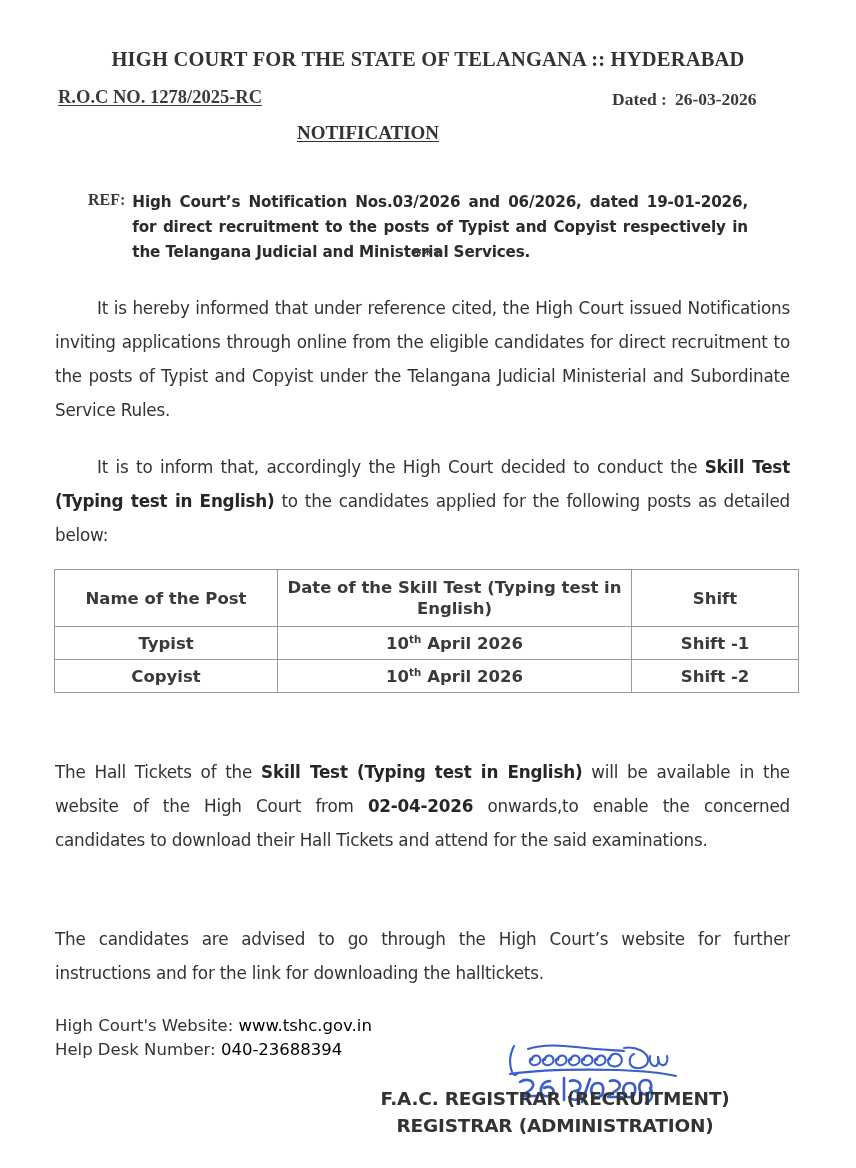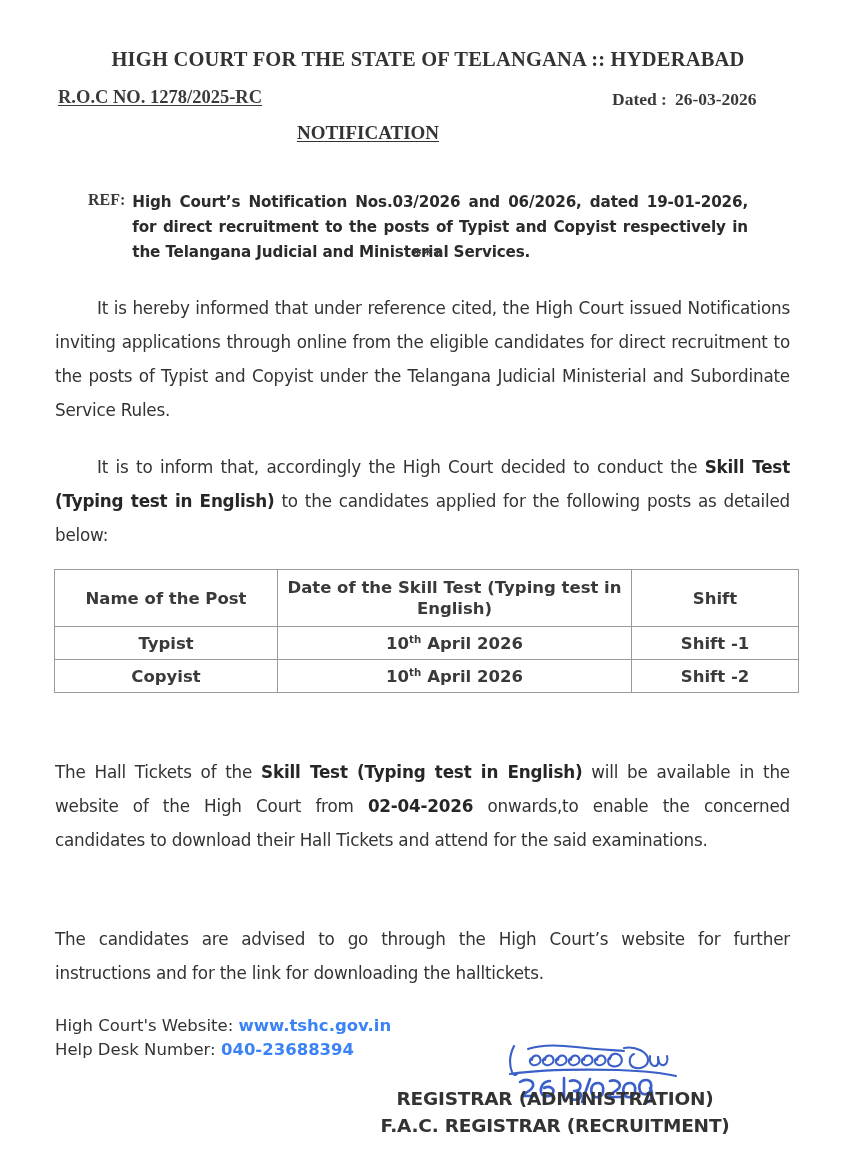--- a/index.html
+++ b/index.html
@@ -176,21 +176,21 @@
 
   
   .contact-block {
     position: absolute;
     left: 55px; top: 1014px;
     font-family: "DejaVu Sans", sans-serif;
     font-size: 16.5px;
     line-height: 24px;
     color: #333333;
   }
-  .contact-block b { font-weight: bold; color: #3b82f6; }
+  .contact-block b { font-weight: normal; color: #000000; }
 
   
   .signature-wrap {
     position: absolute;
     left: 498px; top: 1038px;
     width: 240px;
     height: 70px;
     pointer-events: none;
   }
   .signature-wrap svg { display: block; }
@@ -294,17 +294,17 @@
         <path d="M100 45 C94 45, 92 51, 94 56 C96 61, 104 60, 105 54 C106 48, 104 45, 100 45"></path>
         <path d="M112 43 C118 41, 124 45, 121 50 C118 54, 112 55, 110 59 L124 59"></path>
         <path d="M132 45 C126 45, 124 51, 126 56 C128 61, 136 60, 137 54 C138 48, 136 45, 132 45"></path>
         <path d="M148 42 C142 42, 140 48, 142 53 C144 58, 152 57, 153 51 C154 45, 152 42, 148 42"></path>
         <path d="M152 50 C156 56, 154 63, 148 65"></path>
       </g>
     </svg>
   </div>
 
   <div class="designation">
+    <div>F.A.C. REGISTRAR (RECRUITMENT)</div>
     <div>REGISTRAR (ADMINISTRATION)</div>
-    <div>F.A.C. REGISTRAR (RECRUITMENT)</div>
   </div>
 
 </div>
 
 </body></html>

